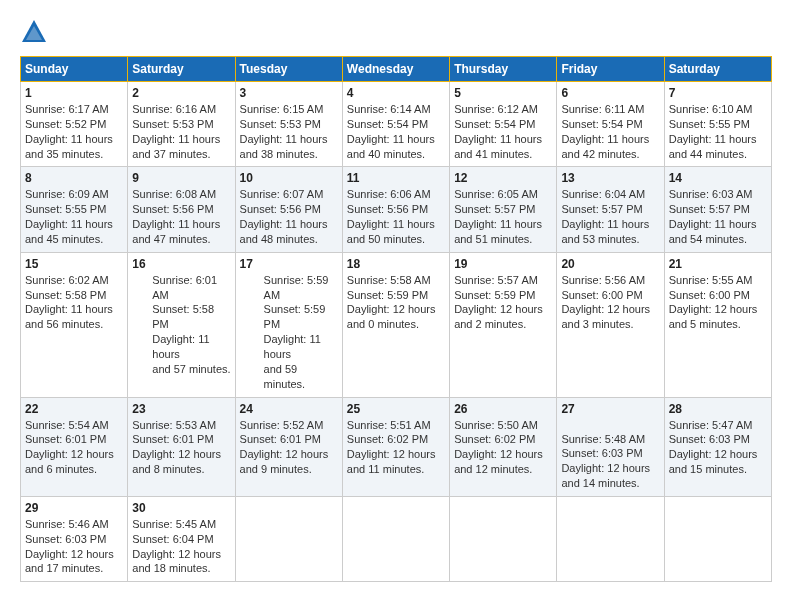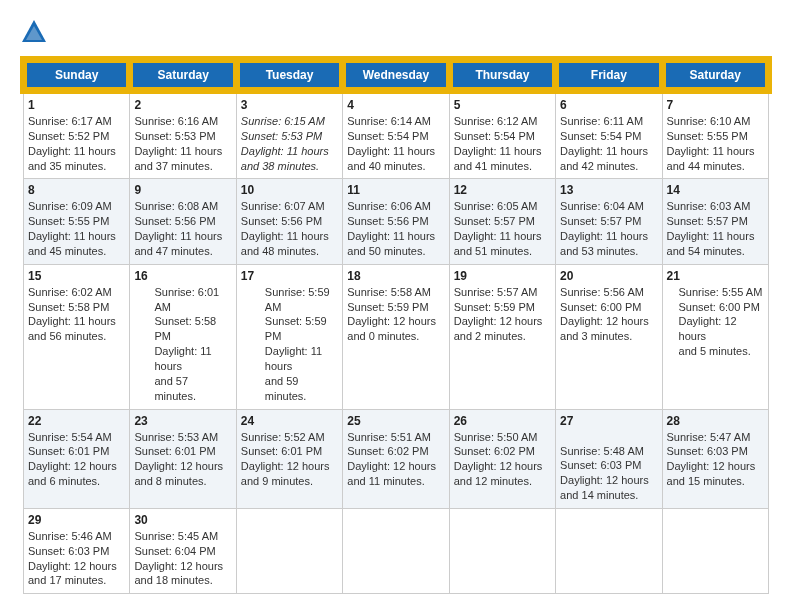--- a/index.html
+++ b/index.html
@@ -62,24 +62,24 @@
     }
     .calendar {
       width: 100%;
       border-collapse: collapse;
       font-size: 10.5px;
     }
     .calendar th {
       background: #1a6bb5;
       color: #fff;
       padding: 5px 4px;
-      text-align: center;
+      text-align: left;
       font-size: 12px;
       font-weight: bold;
-      border: 7px solid #eab308;
+      border: 1px solid #eab308;
     }
     .calendar td {
       border: 1px solid #ccc;
       vertical-align: top;
       padding: 4px 4px 5px 4px;
       width: calc(100% / 7);
       background: #fff;
       min-height: 75px;
     }
     .calendar tr:last-child td {
@@ -147,21 +147,21 @@
           </td>
           <td>
             <span class="day-num">2</span>
             <div class="day-info" style="white-space: pre-line;">Sunrise: 6:16 AM
 Sunset: 5:53 PM
 Daylight: 11 hours
 and 37 minutes.</div>
           </td>
           <td>
             <span class="day-num">3</span>
-            <div class="day-info" style="white-space: pre-line; font-style: italic;">Sunrise: 6:15 AM
+            <div class="day-info" style="white-space: pre-line;">Sunrise: 6:15 AM
 Sunset: 5:53 PM
 Daylight: 11 hours
 and 38 minutes.</div>
           </td>
           <td>
             <span class="day-num">4</span>
             <div class="day-info" style="white-space: pre-line;">Sunrise: 6:14 AM
 Sunset: 5:54 PM
 Daylight: 11 hours
 and 40 minutes.</div>
@@ -277,21 +277,21 @@
           </td>
           <td>
             <span class="day-num">20</span>
             <div class="day-info" style="white-space: pre-line;">Sunrise: 5:56 AM
 Sunset: 6:00 PM
 Daylight: 12 hours
 and 3 minutes.</div>
           </td>
           <td>
             <span class="day-num">21</span>
-            <div class="day-info" style="white-space: pre-line; margin-left: 12px;">Sunrise: 5:55 AM
+            <div class="day-info" style="white-space: pre-line;">Sunrise: 5:55 AM
 Sunset: 6:00 PM
 Daylight: 12 hours
 and 5 minutes.</div>
           </td>
         </tr>
         <tr class="row-shaded">
           <td>
             <span class="day-num">22</span>
             <div class="day-info" style="white-space: pre-line;">Sunrise: 5:54 AM
 Sunset: 6:01 PM

